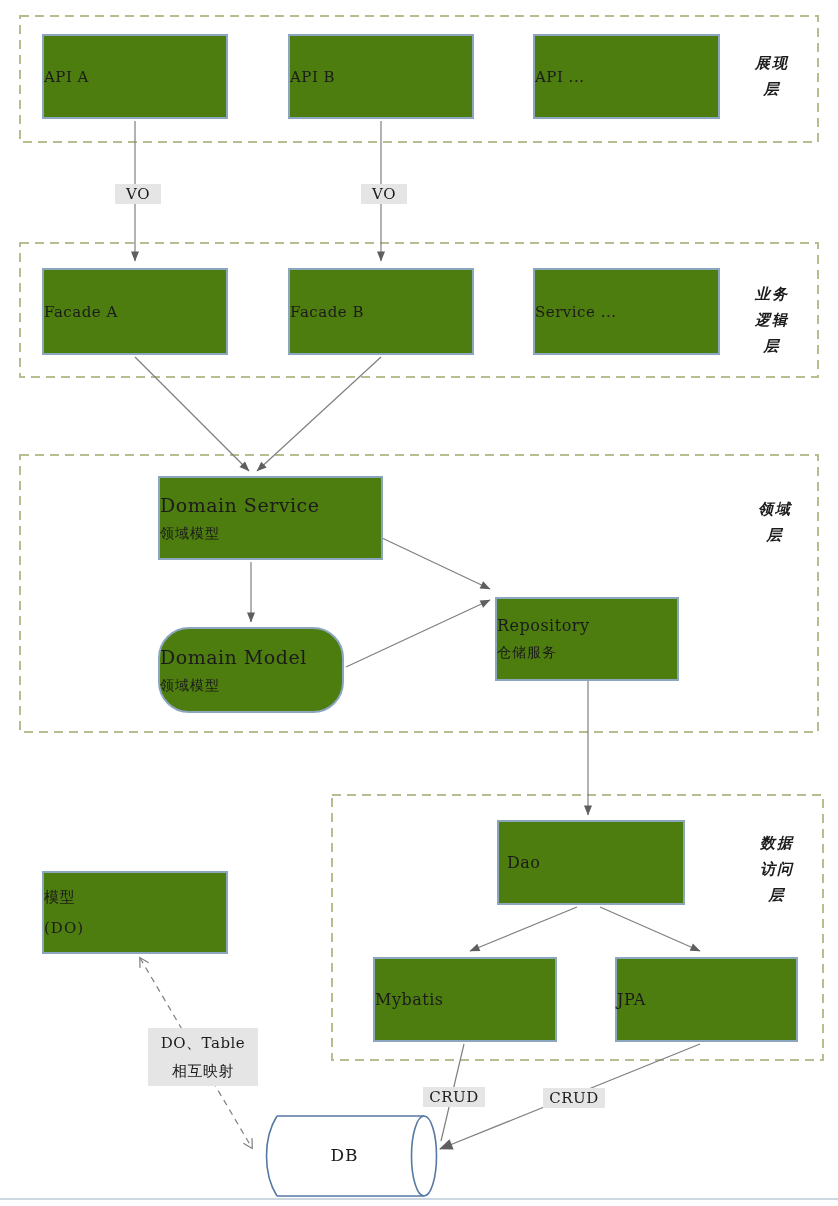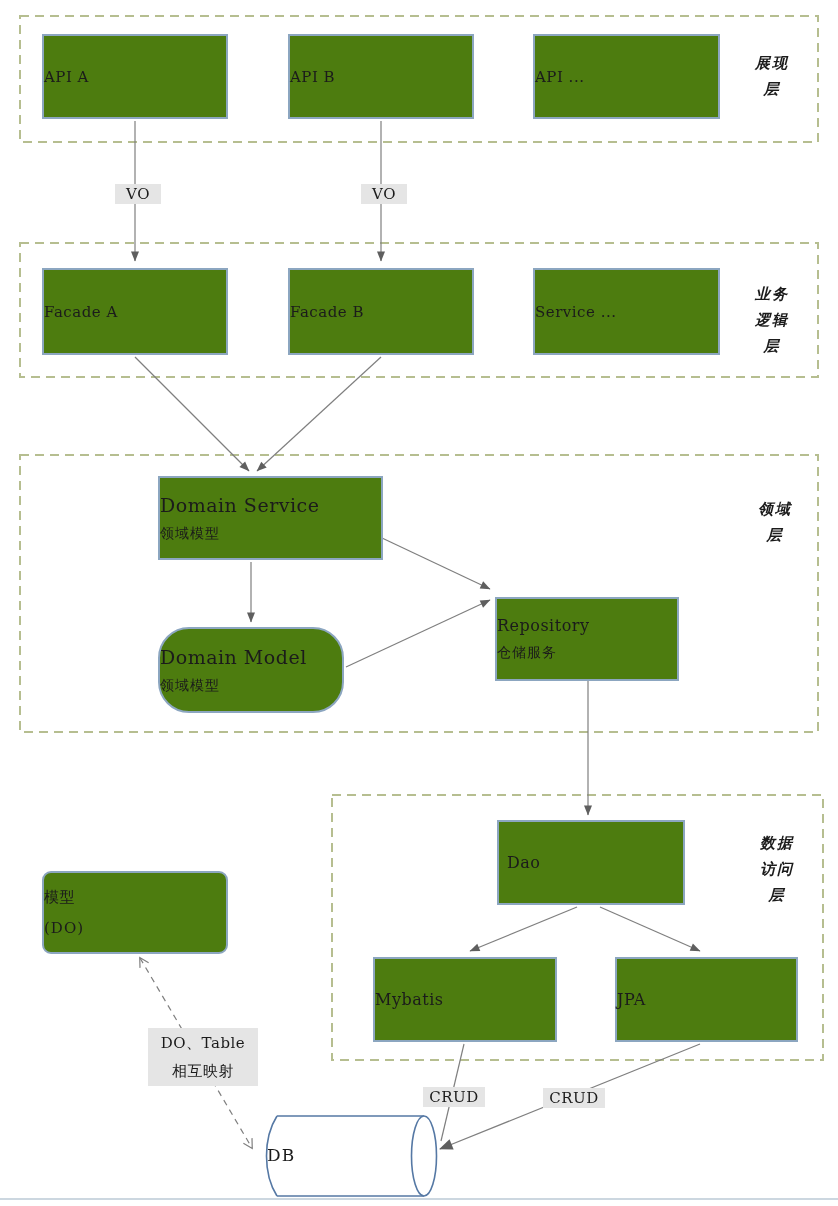--- a/index.html
+++ b/index.html
@@ -33,21 +33,21 @@
     font-size:15px;letter-spacing:2px;z-index:3;font-weight:bold;
   }
   .layer-label div{line-height:26px;}
 
   .edge-label{
     position:absolute;background:#e5e5e5;text-align:center;font-size:15px;
     z-index:4;padding:1px 3px;letter-spacing:0.5px;
   }
   .edge-label.two-line{line-height:28px;font-size:15px;}
   .db-label{
-    position:absolute;left:267px;top:1145px;width:155px;text-align:left;
+    position:absolute;left:267px;top:1145px;width:155px;text-align:center;
     font-size:17px;letter-spacing:1px;z-index:4;background:transparent;
   }
   .footer-line{position:absolute;left:0;top:1198px;width:838px;height:2px;
     background:var(--footer-line);z-index:5;}
 </style>
 </head>
 <body>
 
 <div id="canvas" style="--bg: #ffffff; --text: #1b1b1b; --box-border: #8ca6c0; --layer-border: #b6be90; --connector: #7f7f7f; --arrowhead: #5f5f5f; --db-border: #5578a4; --footer-line: #ccd7e0;">
 
@@ -126,21 +126,21 @@
   <div class="box" style="left:497px;top:820px;width:188px;height:85px;padding-left:8px;">
     <div class="box-title mid">Dao</div>
   </div>
   <div class="box" style="left:373px;top:957px;width:184px;height:85px;">
     <div class="box-title mid">Mybatis</div>
   </div>
   <div class="box" style="left:615px;top:957px;width:183px;height:85px;">
     <div class="box-title mid">JPA</div>
   </div>
 
-  <div class="box" style="left:42px;top:871px;width:186px;height:83px;gap:12px;border-radius:9px;">
+  <div class="box" style="left:42px;top:871px;width:186px;height:83px;gap:12px;">
     <div class="box-title">模型</div>
     <div class="box-subtitle latin">(DO)</div>
   </div>
 
   <div class="layer-label" style="left:742px;top:50px;">
     <div>展现</div>
     <div>层</div>
   </div>
   <div class="layer-label" style="left:742px;top:281px;">
     <div>业务</div>

